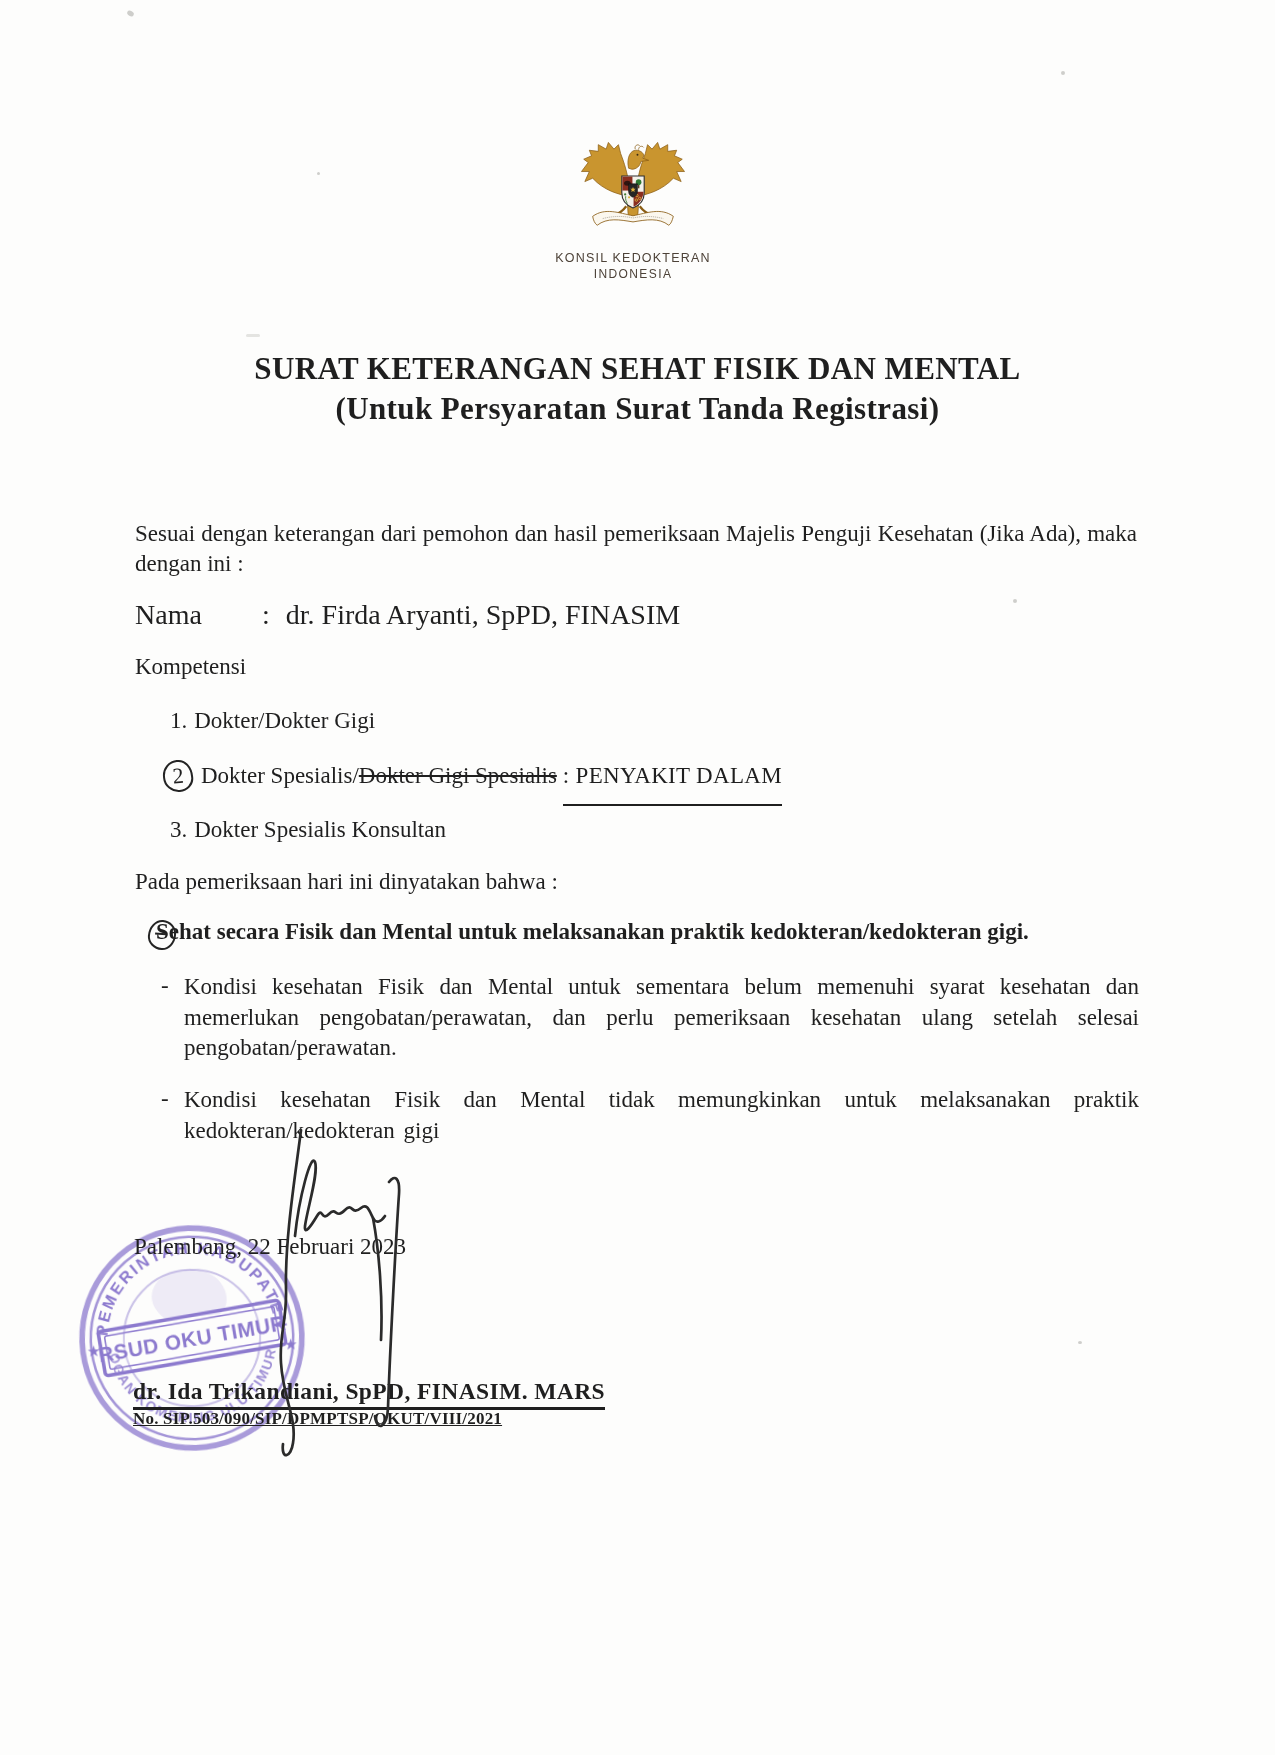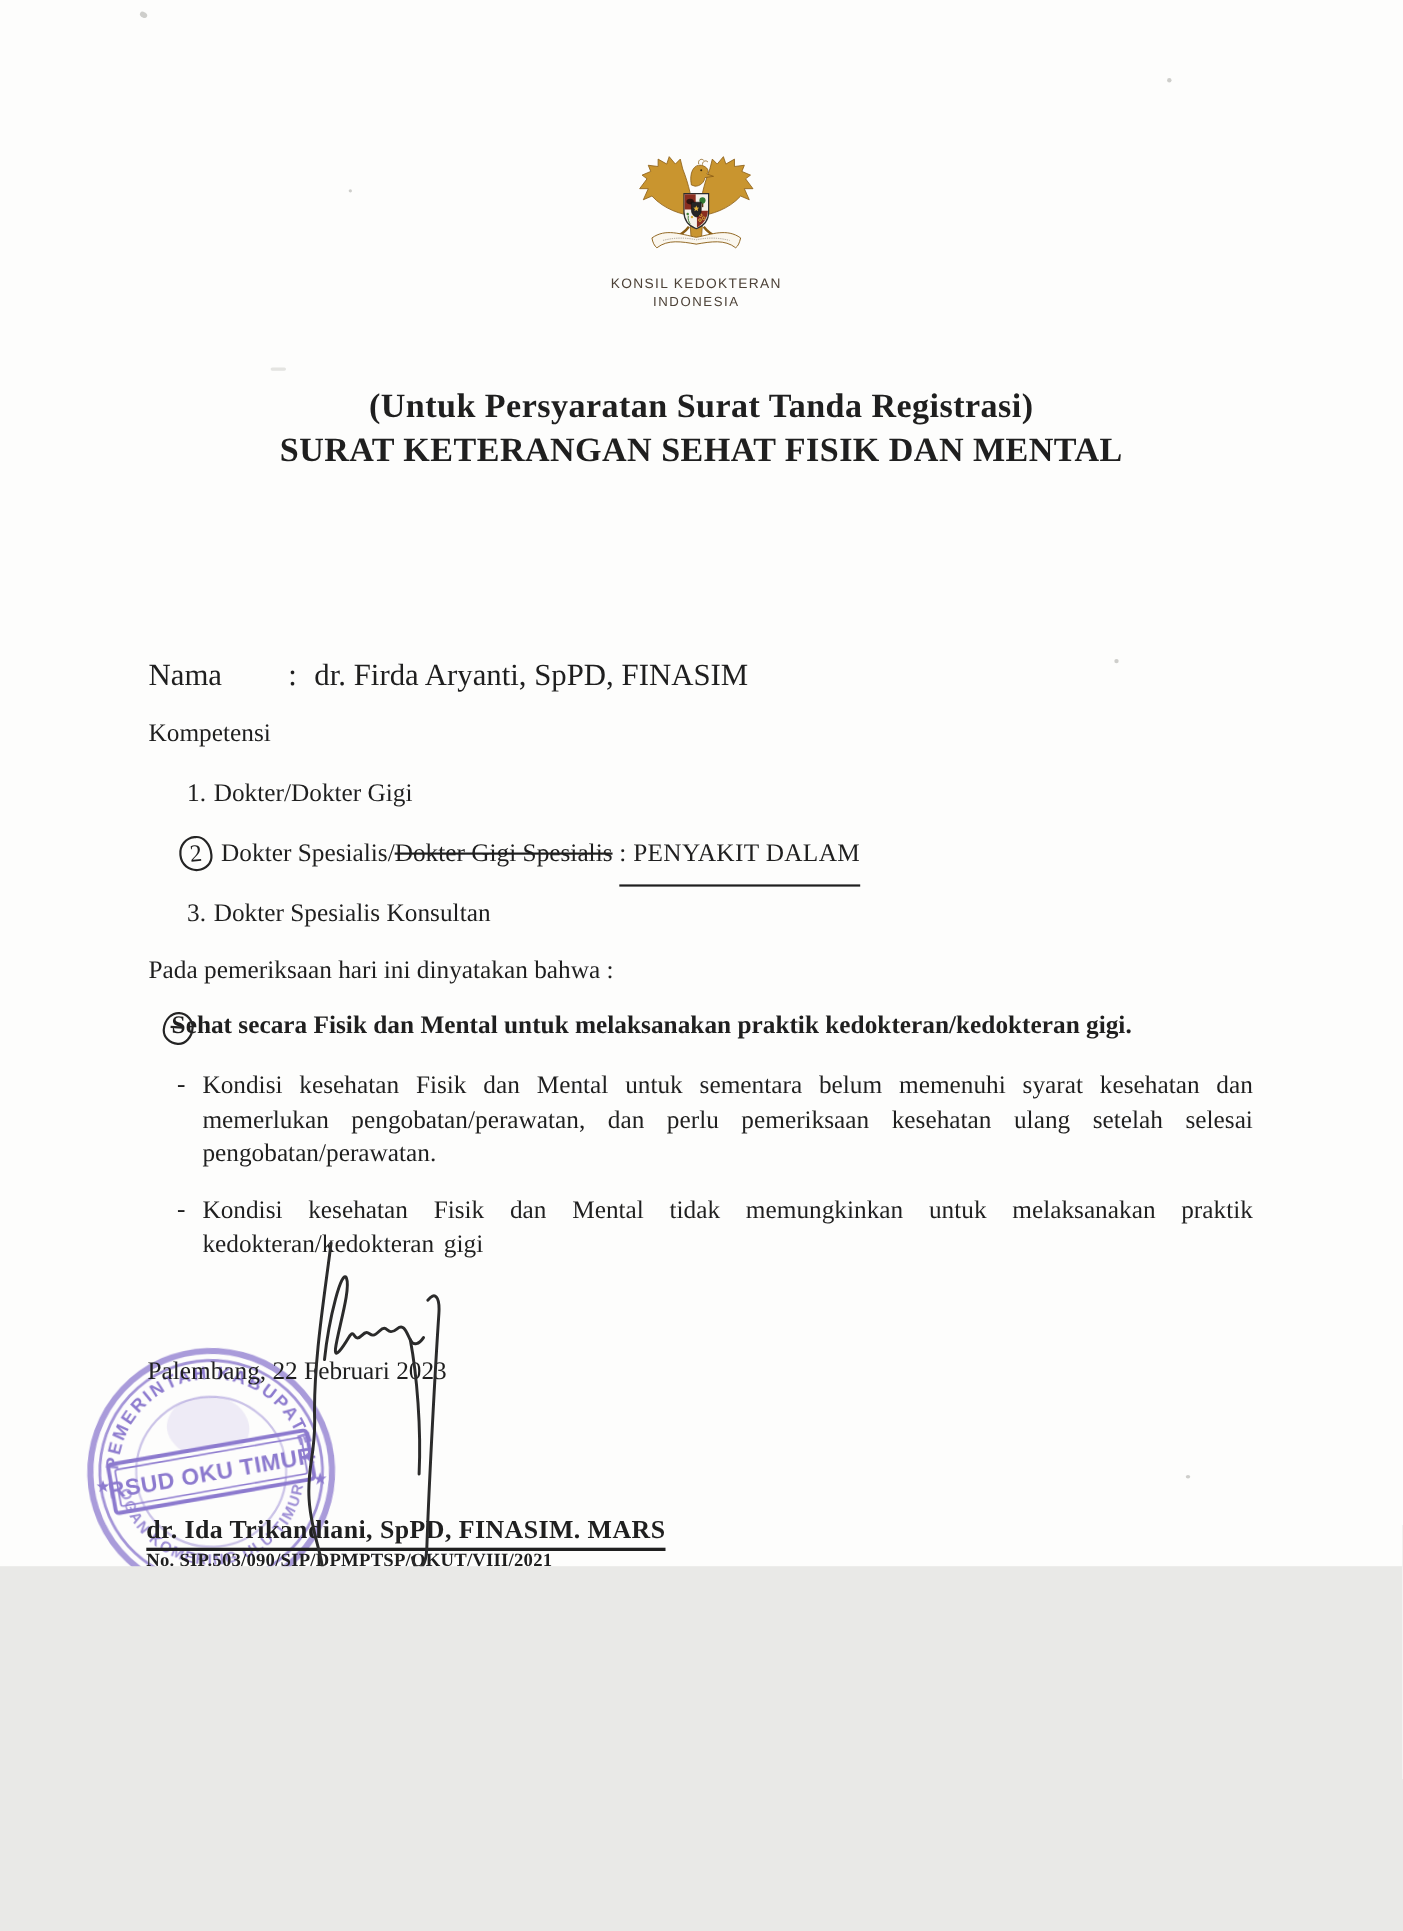--- a/index.html
+++ b/index.html
@@ -1,17 +1,17 @@
 <!DOCTYPE html>
 <html><head>
 <meta charset="utf-8">
 <style>
   html,body{margin:0;padding:0;background:#e9e9e7;}
   .page{
-    position:relative;width:1275px;height:1424px;margin:0 auto;
+    position:relative;width:1275px;height:1755px;margin:0 auto;
     background:#fdfdfc;color:#1f1f1f;overflow:hidden;
     font-family:"Liberation Serif","DejaVu Serif",serif;
   }
   
   .emblem{position:absolute;left:577px;top:134px;width:112px;height:112px;}
   .org-name{position:absolute;top:251px;left:508px;width:250px;text-align:center;
     font-family:"Liberation Sans","DejaVu Sans",sans-serif;color:#4d4238;}
   .org-line1{font-size:12.5px;letter-spacing:1.2px;}
   .org-line2{font-size:12px;letter-spacing:1.4px;margin-top:2px;}
   
@@ -113,24 +113,25 @@
     <path d="M 28,142 C 50,126 75,136 100,141 C 125,136 150,126 172,142 C 170,150 168,155 164,158 C 146,144 124,148 100,152 C 76,148 54,144 36,158 C 32,155 29,149 28,142 Z" fill="#fbf7ee" stroke="#8a5d15" stroke-width="1.5"></path>
     <path d="M 46,146 Q 73,139 100,145 Q 127,139 154,146" stroke="#8f867a" stroke-width="1.2" stroke-dasharray="2,1.6" fill="none"></path>
   </svg>
 
   <div class="org-name">
     <div class="org-line1">KONSIL KEDOKTERAN</div>
     <div class="org-line2">INDONESIA</div>
   </div>
 
   <div class="title-block">
+    <div>SURAT KETERANGAN SEHAT FISIK DAN MENTAL</div>
     <div>(Untuk Persyaratan Surat Tanda Registrasi)</div>
-    <div>SURAT KETERANGAN SEHAT FISIK DAN MENTAL</div>
-  </div>
-
+  </div>
+
+  <p class="intro">Sesuai dengan keterangan dari pemohon dan hasil pemeriksaan Majelis Penguji Kesehatan (Jika Ada), maka dengan ini :</p>
 
   <div class="name-row">
     <span class="lbl">Nama</span>
     <span class="sep">:</span>
     <span class="val">dr. Firda Aryanti, SpPD, FINASIM</span>
   </div>
 
   <div class="kompetensi">Kompetensi</div>
 
   <div class="comp-item" id="comp-item-1">

